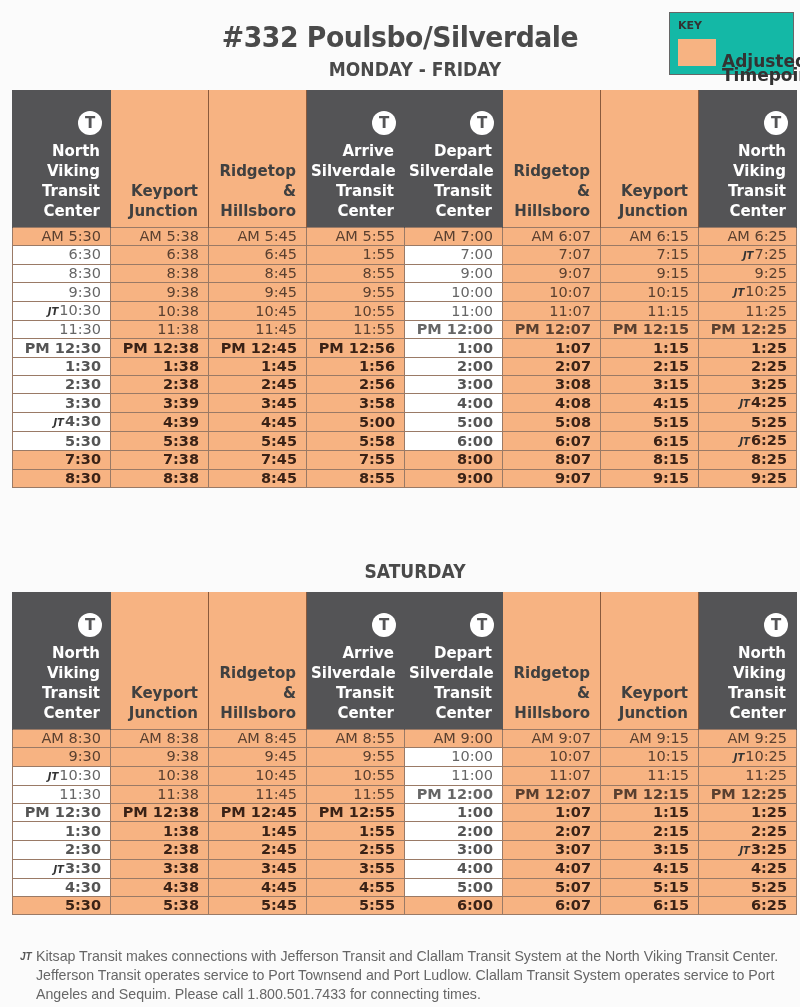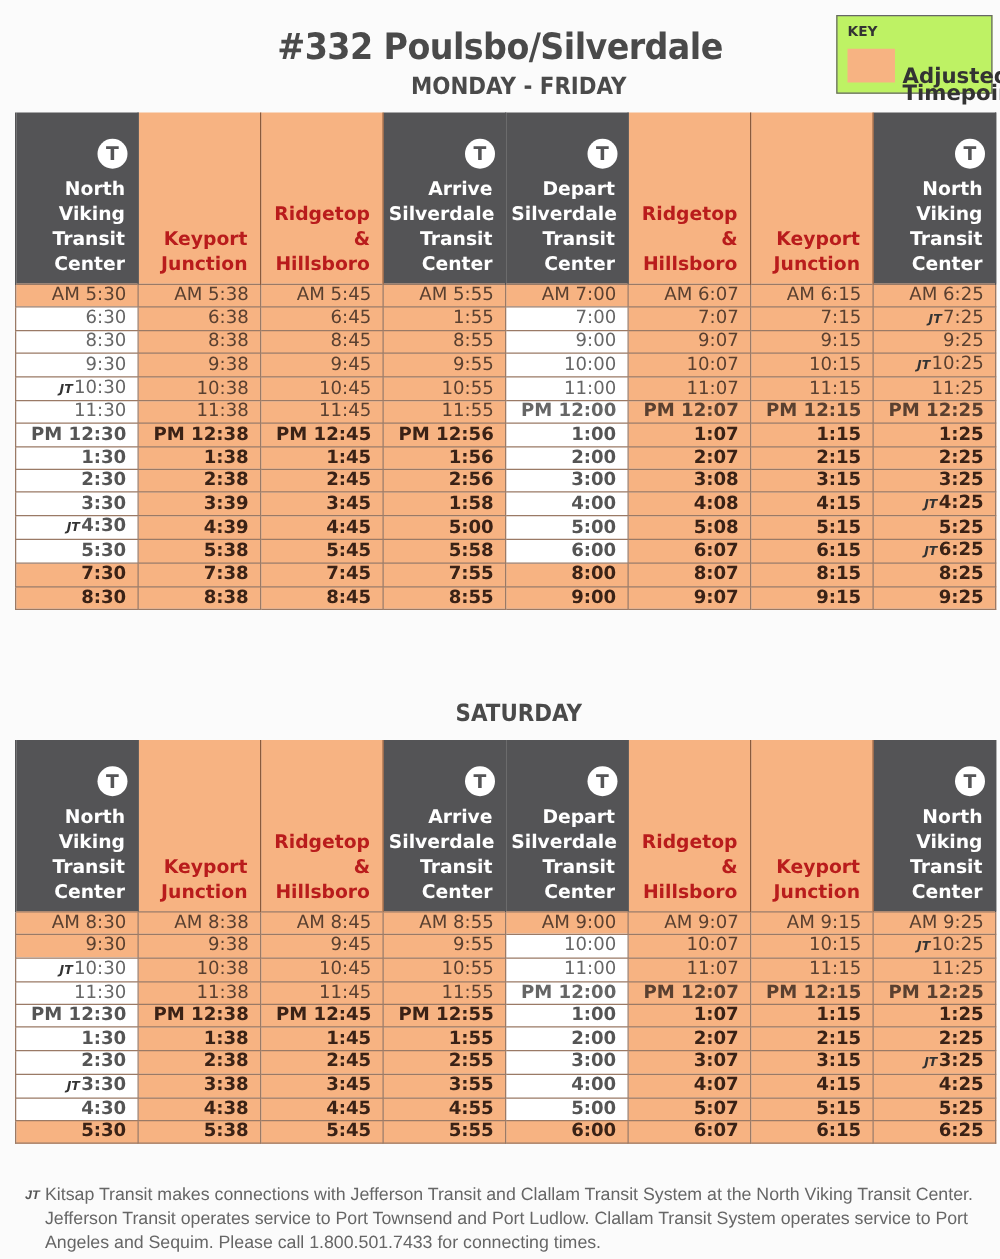--- a/index.html
+++ b/index.html
@@ -13,37 +13,37 @@
     font-size: 29px; font-weight: bold; color: #4a4a4a; letter-spacing: -0.5px;
     font-family: "DejaVu Sans", sans-serif; transform: scaleX(0.92);
   }
   .subtitle {
     position: absolute; left: 0; width: 830px; text-align: center;
     font-size: 19px; font-weight: bold; color: #4a4a4a;
     transform: scaleX(0.9);
   }
   .key {
     position: absolute; left: 669px; top: 12px; width: 125px; height: 63px;
-    border: 1.5px solid #666; background: #bef264; padding-left: 17px;
+    border: 1.5px solid #666; background: #14b8a6; padding-left: 17px;
   }
   .key .key-label { position: absolute; left: 8px; top: 6px; font-size: 11px; font-weight: bold; color: #333; }
   .key .swatch { position: absolute; left: 8px; top: 26px; width: 38px; height: 27px; background: #f7b382; }
   .key .key-text { position: absolute; left: 52px; top: 41px; font-size: 17px; font-weight: bold; color: #333; line-height: 14px; }
 
   table.sched {
     position: absolute; left: 12px; width: 785px;
     border-collapse: collapse; table-layout: fixed;
   }
   table.sched th {
     height: 137px; vertical-align: bottom; text-align: right;
     padding: 0 10px 6px 4px; font-size: 15px; line-height: 20px; font-weight: bold;
     border-left: 1px solid #8a5a3c; border-right: 1px solid #8a5a3c;
   }
   table.sched th.dark { background: #545456; color: #fff; border-color: #545456; }
-  table.sched th.orange { background: #f7b382; color: #b91c1c; }
+  table.sched th.orange { background: #f7b382; color: #404040; }
   .t-icon {
     display: inline-block; width: 24px; height: 24px; border-radius: 50%;
     background: #fff; color: #545456; font-size: 15px; font-weight: bold;
     text-align: center; line-height: 24px; margin-bottom: 6px; margin-right: -2px;
   }
   table.sched td {
     height: 18.3px; text-align: right; padding: 0 9px 0 4px;
     font-size: 14.5px; line-height: 17px; color: #555;
     border: 1px solid #9a7a66; white-space: nowrap;
   }
@@ -179,21 +179,21 @@
         <td class="hl"><span>2:56</span></td>
         <td class="wh"><span>3:00</span></td>
         <td class="hl"><span>3:08</span></td>
         <td class="hl"><span>3:15</span></td>
         <td class="hl"><span>3:25</span></td>
       </tr>
       <tr class="bold">
         <td class="wh"><span>3:30</span></td>
         <td class="hl"><span>3:39</span></td>
         <td class="hl"><span>3:45</span></td>
-        <td class="hl"><span>1:58</span></td>
+        <td class="hl"><span>3:58</span></td>
         <td class="wh"><span>4:00</span></td>
         <td class="hl"><span>4:08</span></td>
         <td class="hl"><span>4:15</span></td>
         <td class="hl"><span class="jt">JT</span><span>4:25</span></td>
       </tr>
       <tr class="bold">
         <td class="wh"><span class="jt">JT</span><span>4:30</span></td>
         <td class="hl"><span>4:39</span></td>
         <td class="hl"><span>4:45</span></td>
         <td class="hl"><span>5:00</span></td>

